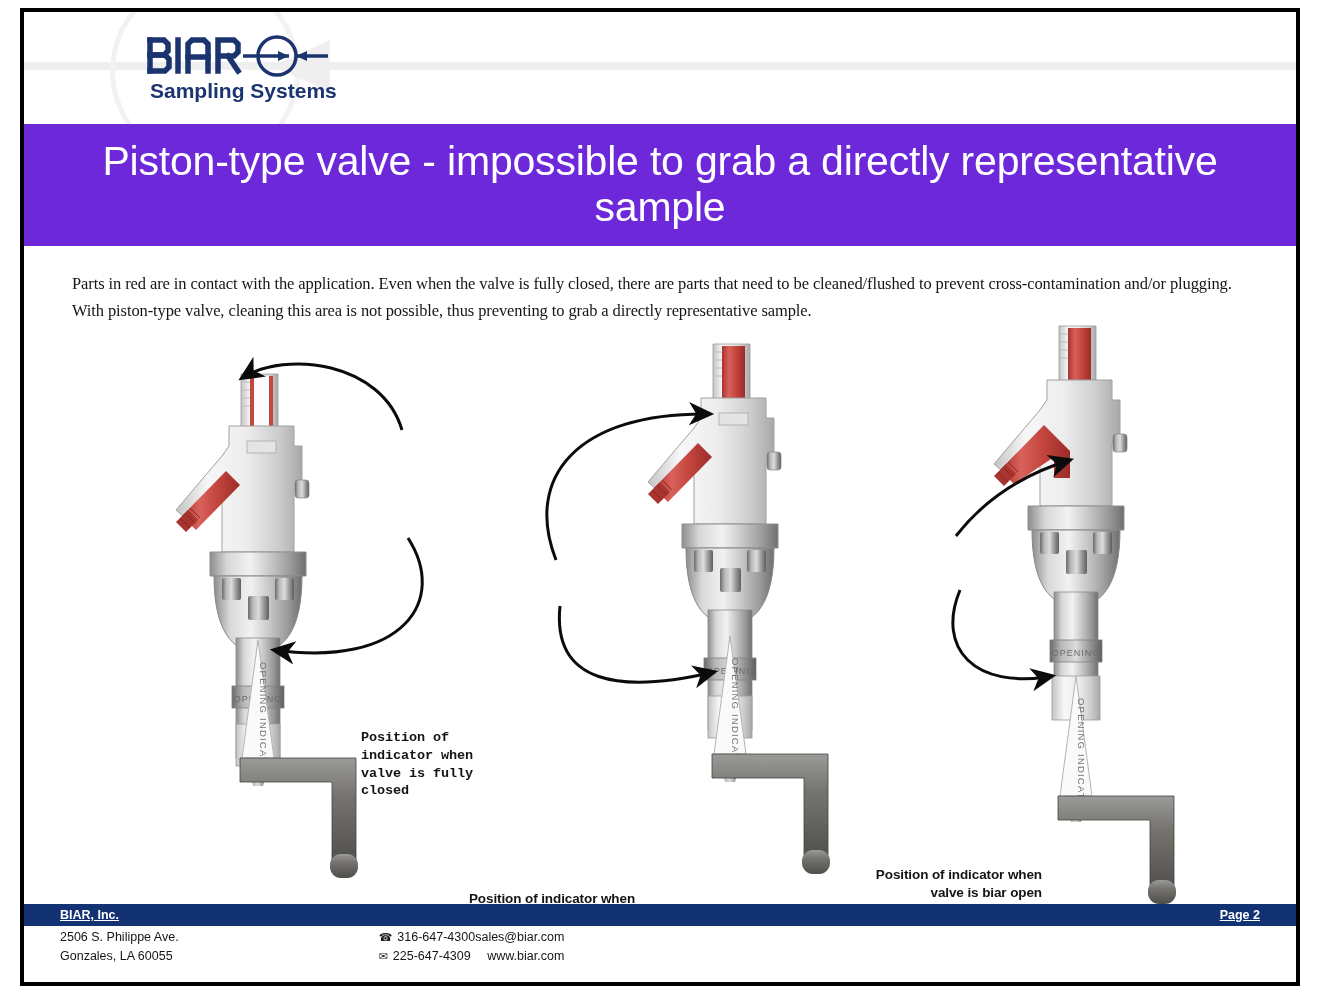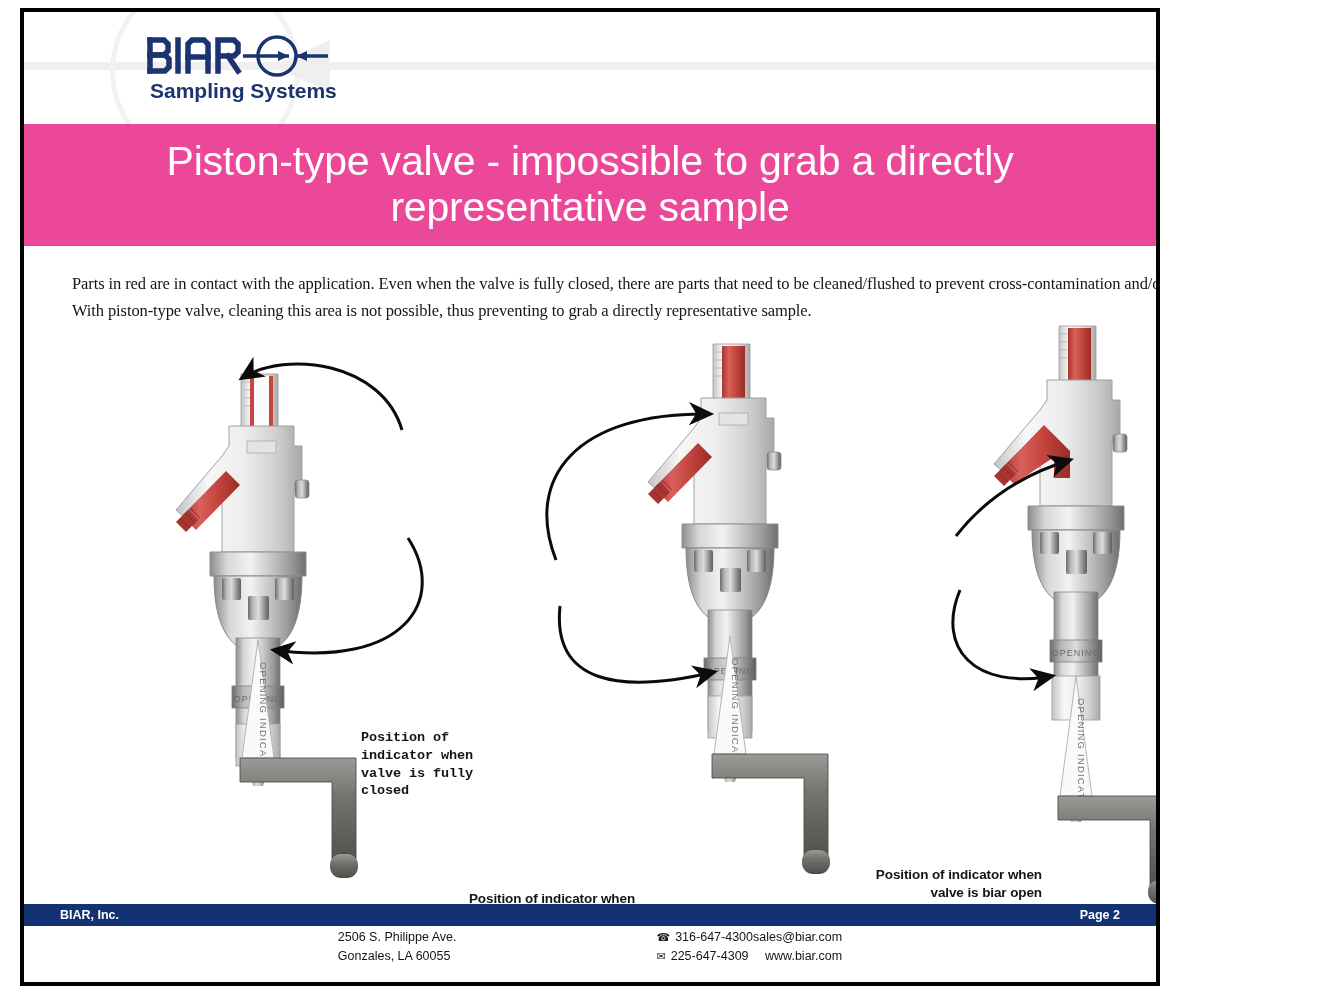--- a/index.html
+++ b/index.html
@@ -12,21 +12,21 @@
   #page {
     position: absolute;
     left: 0; top: 0;
     width: 1320px; height: 996px;
     background: #ffffff;
   }
   
   #frame {
     position: absolute;
     left: 20px; top: 8px;
-    width: 1140px; height: 978px;
+    width: 1280px; height: 978px;
     border: 4px solid #000000;
     background: #ffffff;
     overflow: hidden;
   }
 
   
   #header {
     position: absolute;
     left: 0; top: 0;
     width: 100%; height: 112px;
@@ -59,21 +59,21 @@
     position: absolute;
     left: 120px; top: 18px;
     width: 200px; height: 82px;
   }
 
   
   #title-banner {
     position: absolute;
     left: 0; top: 112px;
     width: 100%; height: 122px;
-    background: #ec4899;
+    background: #6d28d9;
     display: flex;
     align-items: center;
     justify-content: center;
     padding: 0 60px;
   }
   #title-text {
     color: #ffffff;
     font-size: 41px;
     line-height: 1.12;
     text-align: center;
@@ -119,31 +119,32 @@
     left: 0; bottom: 56px;
     width: 100%; height: 22px;
     background: #123273;
     color: #ffffff;
     font-size: 12.5px;
     font-weight: 700;
     display: flex;
     align-items: center;
     justify-content: space-between;
     padding: 0 36px;
+    text-decoration: underline;
   }
   #footer-info {
     position: absolute;
     left: 0; bottom: 4px;
     width: 100%; height: 52px;
     background: #ffffff;
     padding: 4px 36px 0 36px;
     font-size: 12.5px;
     color: #151515;
     display: flex;
-    justify-content: center;
+    justify-content: flex-start;
   }
   #footer-info .col { display: flex; flex-direction: column; gap: 5px; }
   #footer-info .col.mid { margin-left: 200px; }
   #footer-info .col.right { text-align: right; }
   .contact-line { display: flex; align-items: center; gap: 5px; white-space: nowrap; }
   .mini-icon { font-size: 11px; line-height: 1; color: #1a1a1a; }
 </style>
 </head>
 <body>
 

